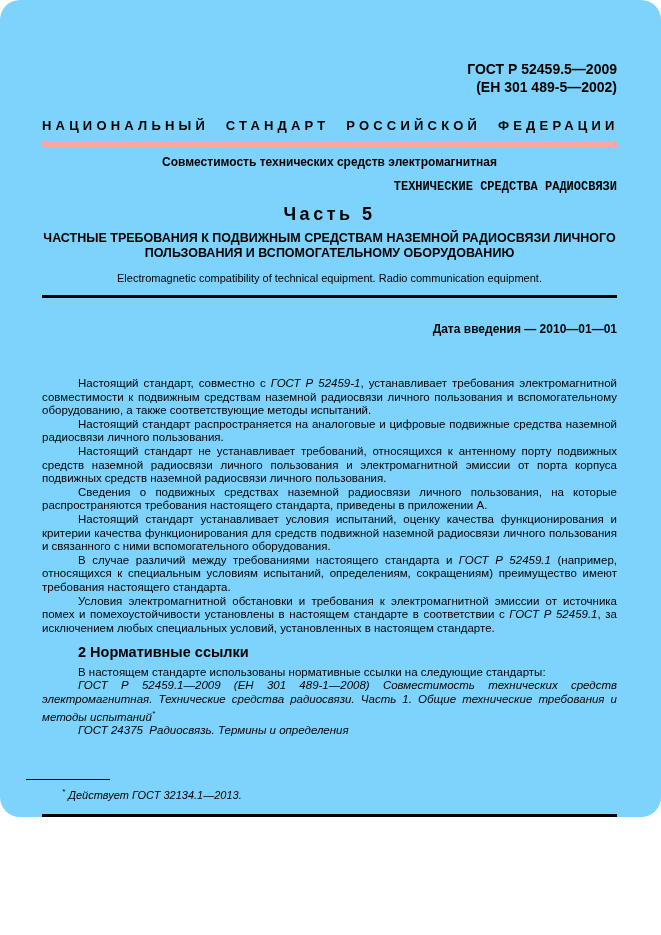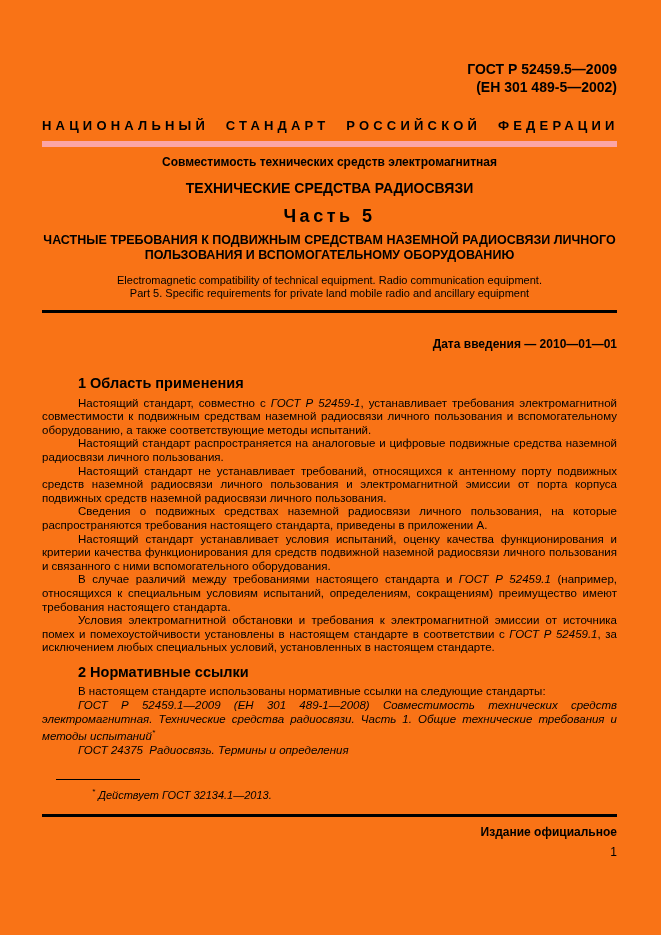--- a/index.html
+++ b/index.html
@@ -1,24 +1,25 @@
 <!DOCTYPE html>
 <html lang="ru"><head>
 <meta charset="utf-8">
 <style>
   * { margin: 0; padding: 0; box-sizing: border-box; }
   html, body { background: #ffffff; }
   .page {
     position: relative;
     width: 661px;
-    height: 935px;
-    background: #f97316;
+    height: 817px;
+    background: #7dd3fc;
     color: #000000;
     font-family: "Liberation Sans", sans-serif;
     overflow: hidden;
+    border-radius: 20px;
   }
   .content-col { padding-left: 42px; padding-right: 44px; }
 
   
   .doc-codes {
     margin-top: 60px;
     text-align: right;
     font-weight: bold;
     font-size: 14px;
     line-height: 18px;
@@ -28,21 +29,21 @@
     font-weight: bold;
     font-size: 13px;
     letter-spacing: 4.2px;
     word-spacing: 9px;
     text-align: center;
     white-space: nowrap;
     padding-bottom: 8px;
     border-bottom: 6px solid #fca5a5;
   }
   .subtitle { margin-top: 8px;  text-align: center; font-weight: bold; font-size: 12px; }
-  .main-title { margin-top: 11px; text-align: center; font-weight: bold; font-size: 14px; }
+  .main-title { margin-top: 11px; text-align: right; font-weight: bold; font-size: 12px; font-family: Liberation Mono, monospace; }
   .part-label { margin-top: 10px; text-align: center; font-weight: bold; font-size: 18px; letter-spacing: 3.5px; }
   .part-title { margin-top: 6px;  text-align: center; font-weight: bold; font-size: 12.5px; line-height: 15px; }
   .title-en   { margin-top: 11px; text-align: center; font-size: 11px; line-height: 13px; }
   .rule-thick { margin-top: 10px; height: 3px; background: #000; }
   .intro-date { margin-top: 24px; text-align: right; font-weight: bold; font-size: 12px; }
 
   
   .body-text {
     position: absolute;
     top: 377px; left: 42px; right: 44px;
@@ -59,21 +60,21 @@
   .body-text p {
     text-indent: 36px;
     text-align: justify;
   }
   .ref-italic { font-style: italic; }
   .ref-italic sup { font-size: 8px; font-style: italic; }
 
   
   .footnote-block {
     position: absolute;
-    top: 779px; left: 56px; right: 44px;
+    top: 779px; left: 26px; right: 44px;
     font-size: 11px;
     line-height: 13px;
   }
   .footnote-rule { width: 84px; height: 1px; background: #000; }
   .footnote-text { margin-top: 5px; text-indent: 36px; font-style: italic; }
   .footnote-text sup { font-size: 8px; }
 
   
   .footer-block {
     position: absolute;
@@ -98,29 +99,27 @@
 
     <div class="subtitle">Совместимость технических средств электромагнитная</div>
     <div class="main-title">ТЕХНИЧЕСКИЕ СРЕДСТВА РАДИОСВЯЗИ</div>
     <div class="part-label">Часть 5</div>
     <div class="part-title">
       <div>ЧАСТНЫЕ ТРЕБОВАНИЯ К ПОДВИЖНЫМ СРЕДСТВАМ НАЗЕМНОЙ РАДИОСВЯЗИ ЛИЧНОГО</div>
       <div>ПОЛЬЗОВАНИЯ И ВСПОМОГАТЕЛЬНОМУ ОБОРУДОВАНИЮ</div>
     </div>
     <div class="title-en">
       <div>Electromagnetic compatibility of technical equipment. Radio communication equipment.</div>
-      <div>Part 5. Specific requirements for private land mobile radio and ancillary equipment</div>
     </div>
 
     <div class="rule-thick"></div>
     <div class="intro-date">Дата введения — 2010—01—01</div>
   </div>
 
   <div class="body-text">
-    <div class="sec-heading">1 Область применения</div>
 
     <p><span>Настоящий стандарт, совместно с </span><span class="ref-italic">ГОСТ Р 52459-1</span><span>, устанавливает требования электромагнитной совместимости к подвижным средствам наземной радиосвязи личного пользования и вспомогательному оборудованию, а также соответствующие методы испытаний.</span></p>
     <p>Настоящий стандарт распространяется на аналоговые и цифровые подвижные средства наземной радиосвязи личного пользования.</p>
     <p>Настоящий стандарт не устанавливает требований, относящихся к антенному порту подвижных средств наземной радиосвязи личного пользования и электромагнитной эмиссии от порта корпуса подвижных средств наземной радиосвязи личного пользования.</p>
     <p>Сведения о подвижных средствах наземной радиосвязи личного пользования, на которые распространяются требования настоящего стандарта, приведены в приложении А.</p>
     <p>Настоящий стандарт устанавливает условия испытаний, оценку качества функционирования и критерии качества функционирования для средств подвижной наземной радиосвязи личного пользования и связанного с ними вспомогательного оборудования.</p>
     <p><span>В случае различий между требованиями настоящего стандарта и </span><span class="ref-italic">ГОСТ Р 52459.1</span><span> (например, относящихся к специальным условиям испытаний, определениям, сокращениям) преимущество имеют требования настоящего стандарта.</span></p>
     <p><span>Условия электромагнитной обстановки и требования к электромагнитной эмиссии от источника помех и помехоустойчивости установлены в настоящем стандарте в соответствии с </span><span class="ref-italic">ГОСТ Р 52459.1</span><span>, за исключением любых специальных условий, установленных в настоящем стандарте.</span></p>
 
     <div class="sec-heading second">2 Нормативные ссылки</div>

